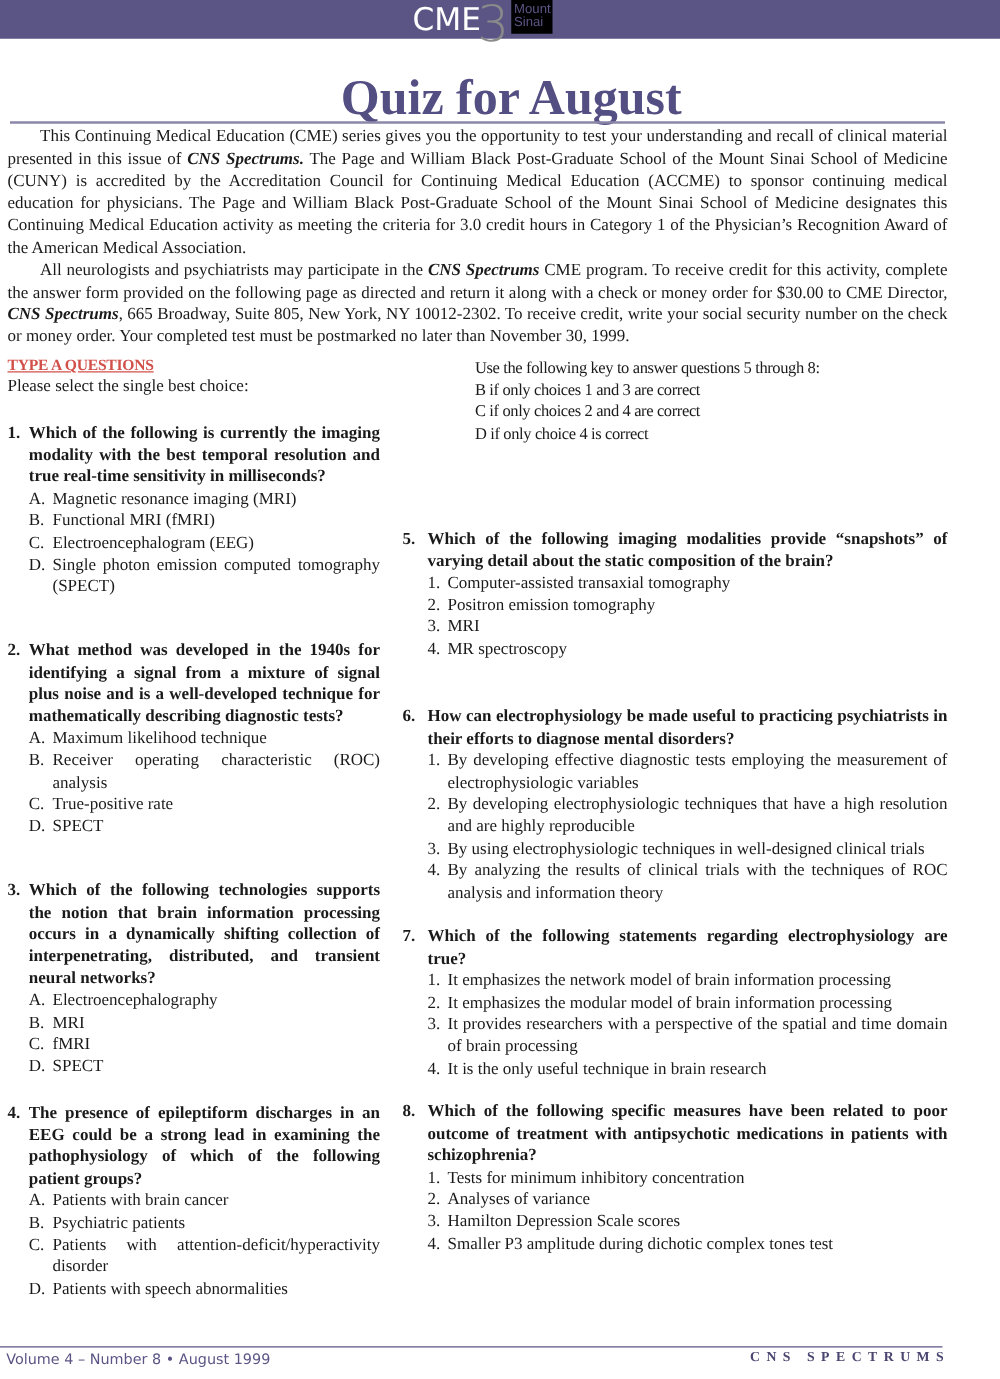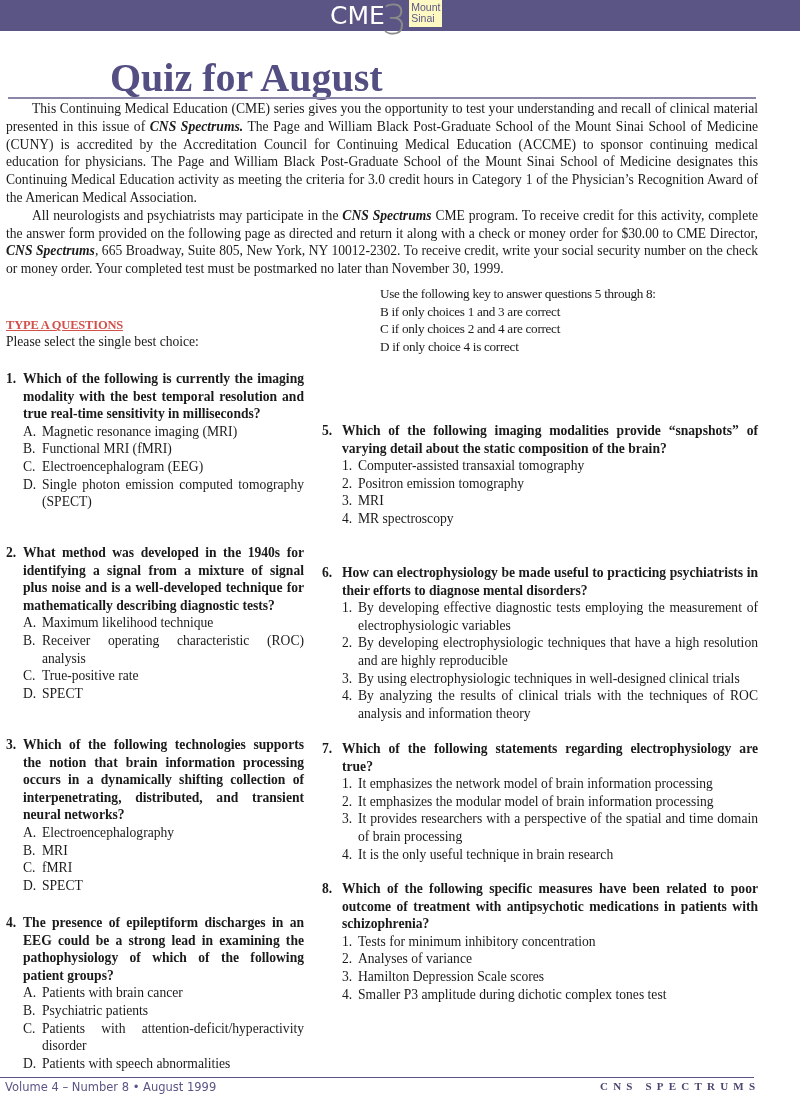--- a/index.html
+++ b/index.html
@@ -3,31 +3,31 @@
 <meta charset="utf-8">
 <style>
   * { box-sizing: border-box; margin: 0; padding: 0; }
   html, body { width: 800px; height: 1103px; background: #ffffff; overflow: hidden; }
   body { position: relative; font-family: "Liberation Serif", "DejaVu Serif", serif; color: #1a1a1a; }
 
   .topbar { position: absolute; left: 0; top: 0; width: 800px; height: 31px; background: #5b5585; }
   .logo { position: absolute; left: 330px; top: 0; height: 31px; display: flex; align-items: flex-start; }
   .logo-cme { font-family: "DejaVu Sans", sans-serif; font-size: 25px; color: #ffffff; line-height: 31px; letter-spacing: 0px; }
   .logo-3 { font-family: "DejaVu Sans", sans-serif; font-size: 40px; color: #8a8a8a; line-height: 40px; margin-left: -3px; margin-top: 0px; font-weight: 300; }
-  .logo-sinai { background: #fef9c3; color: #5b5585; font-family: "Liberation Sans", sans-serif; font-size: 10.5px; line-height: 10.5px; padding: 2px 2px 1px 2px; margin-left: 2px; height: 27px; margin-top: 0px; }
-
-  .title { position: absolute; left: 0; top: 58px; width: 708px; font-size: 40px; font-weight: bold; color: #544f83; line-height: 40px; padding-left: 110px; }
+  .logo-sinai { background: #000000; color: #5b5585; font-family: "Liberation Sans", sans-serif; font-size: 10.5px; line-height: 10.5px; padding: 2px 2px 1px 2px; margin-left: 2px; height: 27px; margin-top: 0px; }
+
+  .title { position: absolute; left: 0; top: 58px; width: 708px; text-align: center; font-size: 40px; font-weight: bold; color: #544f83; line-height: 40px; padding-left: 110px; }
   .title-rule { position: absolute; left: 8px; top: 97px; width: 748px; height: 2px; background: #8a86a8; }
 
   .intro { position: absolute; left: 6px; top: 100px; width: 752px; font-size: 13.6px; line-height: 17.8px; text-align: justify; }
   .intro p { text-indent: 26px; }
   .intro em { font-weight: bold; font-style: italic; }
 
   .col { position: absolute; font-size: 13.6px; line-height: 17.6px; }
-  .col-left { left: 6px; top: 285px; width: 298px; margin-top: 33px; }
+  .col-left { left: 6px; top: 285px; width: 298px; }
   .col-right { left: 322px; top: 285px; width: 436px; }
 
   .section-head { color: #d2504a; font-size: 12.5px; font-weight: bold; text-decoration: underline; line-height: 15px; letter-spacing: -0.2px; }
   .col-right .section-head { margin-left: 10px; }
   .section-sub { line-height: 17.6px; }
   .key { margin-left: 26px; font-size: 13.2px; letter-spacing: -0.3px; }
   .key div { line-height: 17.6px; margin-left: 32px; }
 
   .q { position: absolute; width: 100%; }
   .q-stem { display: flex; font-weight: bold; text-align: justify; }

